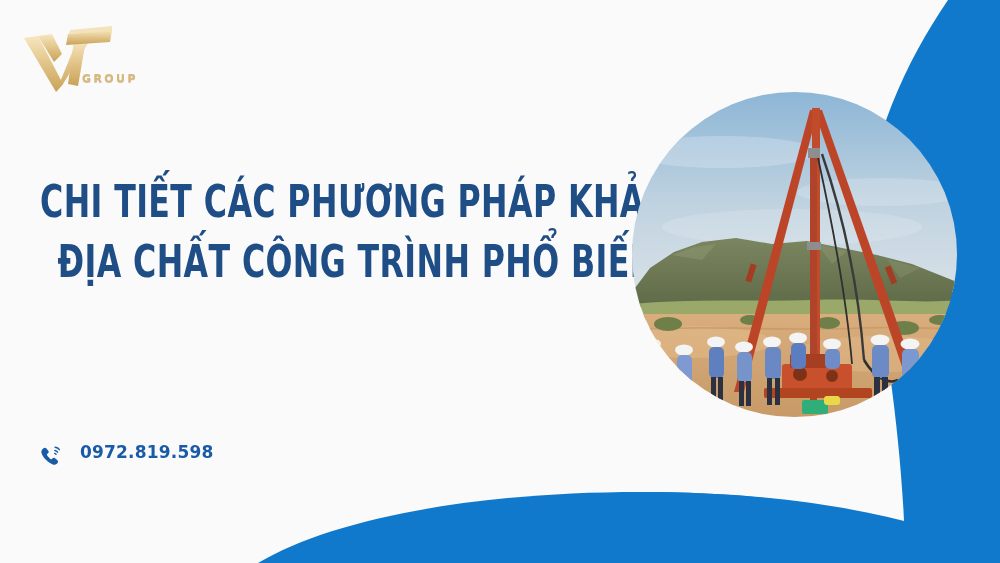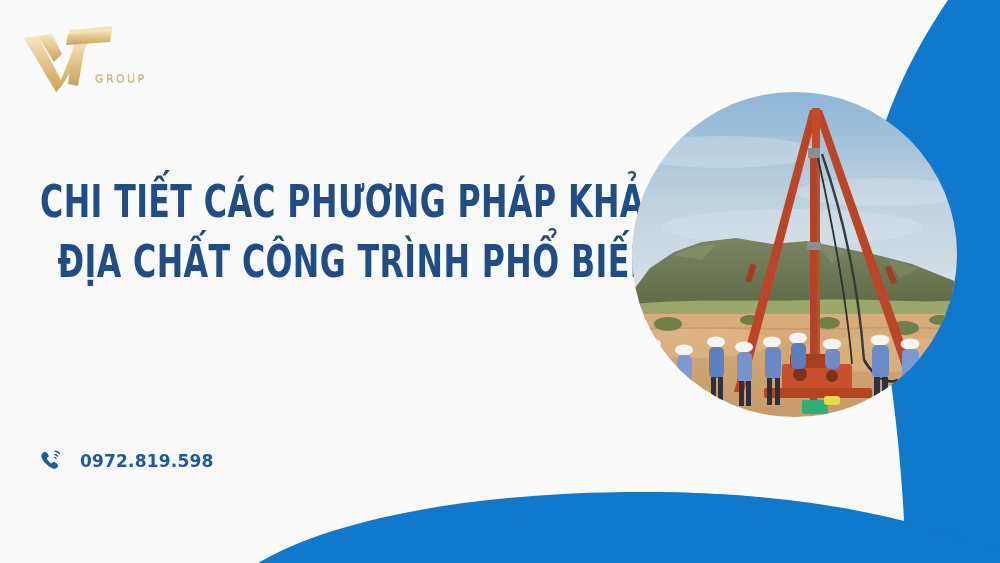--- a/index.html
+++ b/index.html
@@ -28,25 +28,25 @@
   
   .logo {
     position: absolute;
     left: 16px;
     top: 18px;
     width: 126px;
     height: 80px;
   }
   .logo-text {
     position: absolute;
-    left: 79px;
+    left: 66px;
     top: 54px;
     font-family: "DejaVu Sans", sans-serif;
     font-size: 11px;
-    font-weight: 400;
+    font-weight: 700;
     letter-spacing: 2.4px;
     color: #d9b878;
     text-shadow: 0 1px 0 rgba(120,85,30,.35);
   }
 
   
   .headline {
     position: absolute;
     left: 40px;
     top: 172px;
@@ -68,21 +68,21 @@
   }
 
   
   .contact {
     position: absolute;
     left: 36px;
     top: 442px;
   }
   .contact-row {
     display: flex;
-    align-items: center;
+    align-items: flex-start;
     height: 38px;
   }
   .contact-icon {
     width: 30px;
     height: 30px;
     flex: 0 0 30px;
     display: flex;
     align-items: center;
     justify-content: center;
   }

